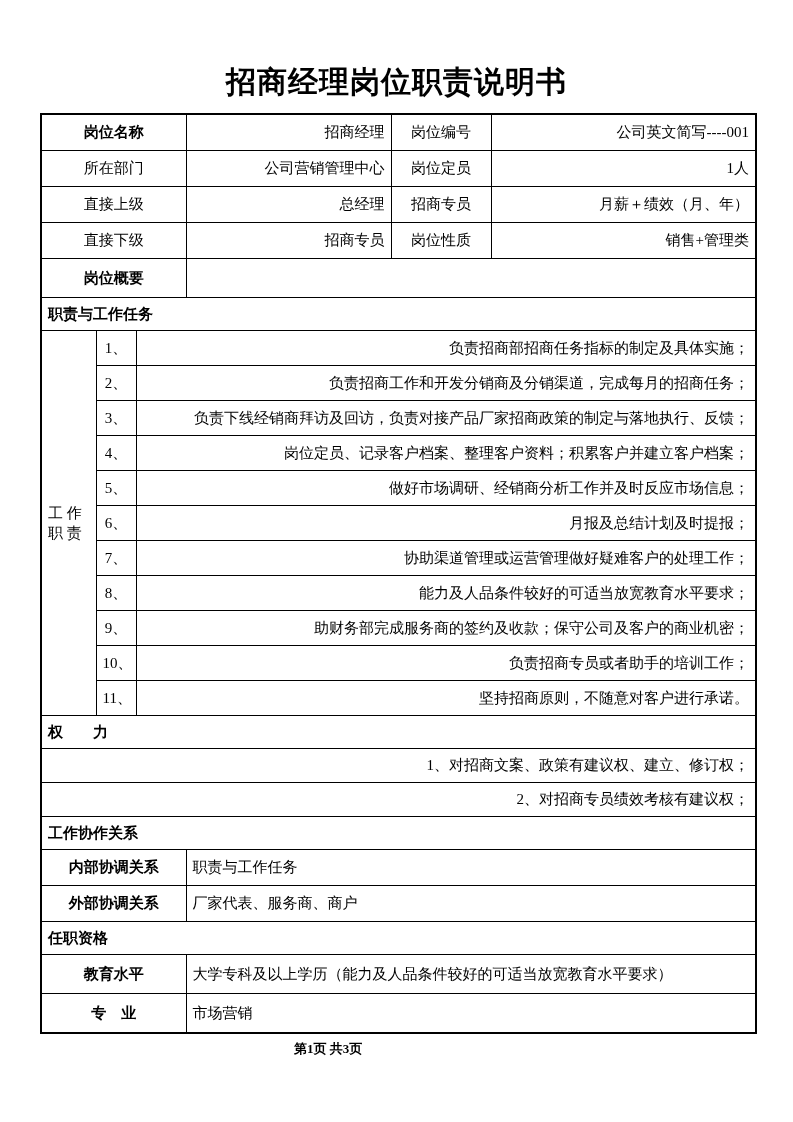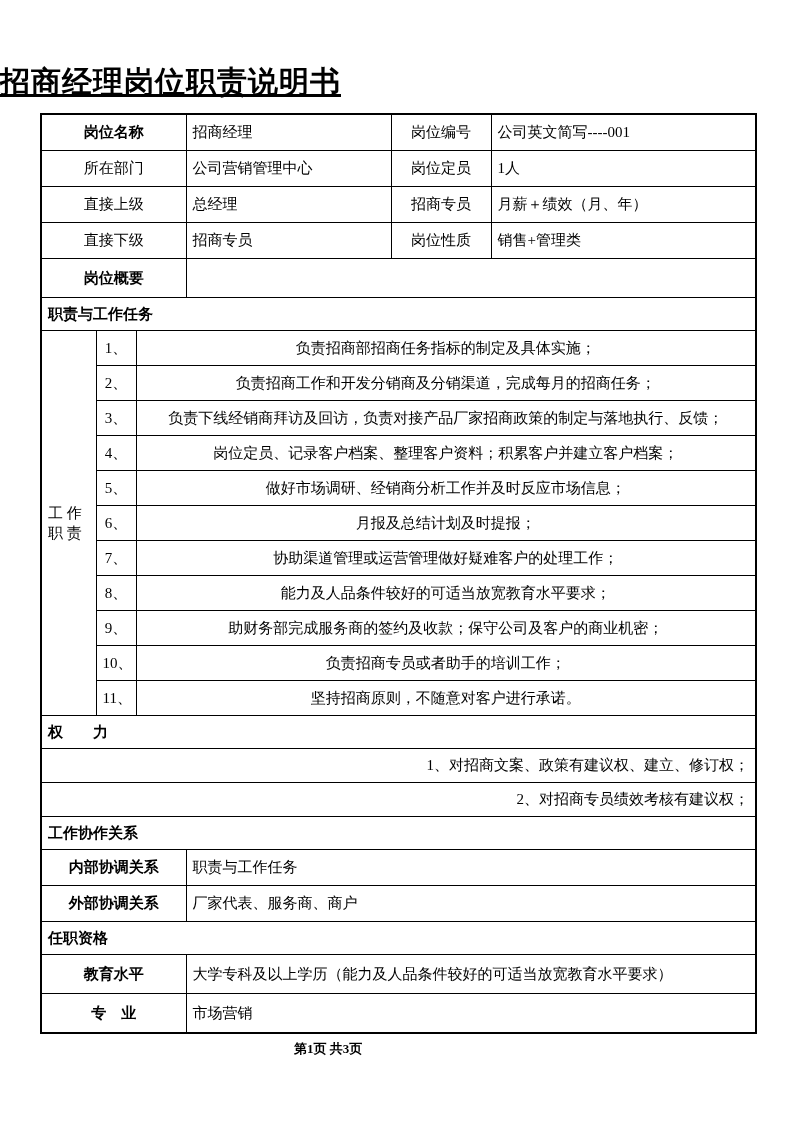--- a/index.html
+++ b/index.html
@@ -19,25 +19,25 @@
     position: relative;
     width: 793px;
     height: 1122px;
     box-sizing: border-box;
   }
   .doc-title {
     position: absolute;
     left: 0;
     top: 62px;
     width: 793px;
+    text-align: center;
     font-size: 30px;
     font-weight: bold;
     letter-spacing: 1px;
     font-family: "Liberation Serif", "DejaVu Serif", serif;
-    text-decoration: underline;
   }
 
   table.jd {
     position: absolute;
     left: 40px;
     top: 113px;
     width: 715px;
     border-collapse: collapse;
     table-layout: fixed;
   }
@@ -56,38 +56,38 @@
   .r-head td { height: 35px; }
   .lbl-bold {
     text-align: center;
     font-weight: bold;
   }
   .lbl-norm {
     text-align: center;
     font-weight: normal;
   }
   .val-center {
-    text-align: left;
+    text-align: right;
   }
   .val-left {
     text-align: left;
   }
   .section-head {
     text-align: left;
     font-weight: bold;
     height: 32px;
     font-size: 14px;
   }
   .duty-num {
     text-align: center;
     font-size: 13px;
     height: 34px;
   }
   .duty-text {
-    text-align: center;
+    text-align: right;
     font-size: 13.5px;
     height: 34px;
   }
   .vlabel {
     text-align: left;
     font-weight: normal;
     font-size: 13.5px;
     vertical-align: middle;
     padding-left: 2px;
     letter-spacing: 0;

